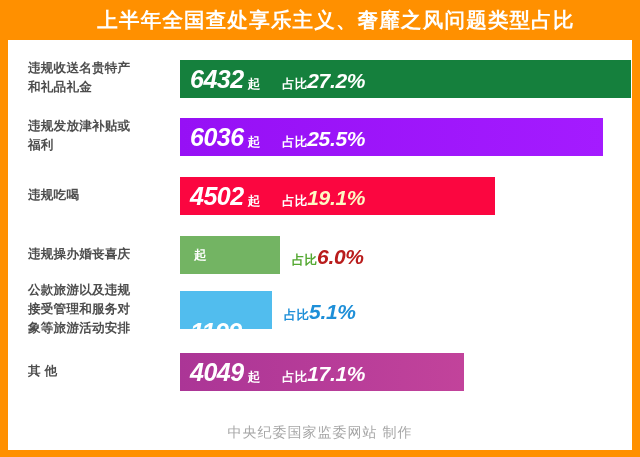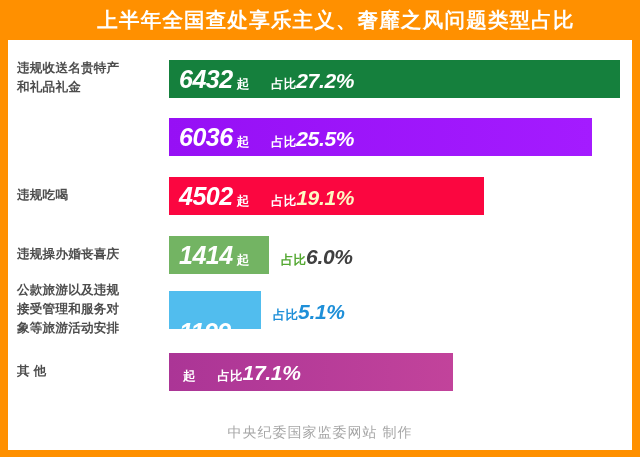--- a/index.html
+++ b/index.html
@@ -59,21 +59,21 @@
   .rows {
     position: absolute;
     left: 0;
     top: 0;
     width: 624px;
     height: 375px;
   }
 
   .row {
     position: absolute;
-    left: 1px;
+    left: 12px;
     width: 576px;
     display: flex;
     align-items: center;
   }
 
   .row-label {
     position: absolute;
     left: 8px;
     width: 150px;
     color: #4d4d4d;
@@ -186,20 +186,22 @@
               <span class="bar-count">6432</span>
               <span class="bar-unit">起</span>
               <div class="pct-group" style="margin-left: 22px;">
                 <span class="pct-label" style="color: rgb(255, 255, 255);">占比</span>
                 <span class="pct-value" style="color: rgb(255, 255, 255);">27.2%</span>
               </div>
             </div>
           </div>
         </div>
         <div class="row" style="top: 78px; height: 38px;">
+          <div class="row-label" style="top: -1px;">违规发放津补贴或
+福利</div>
           <div class="bar inbar" style="width: 423px; height: 38px; background: linear-gradient(90deg, rgb(150, 16, 245), rgb(164, 27, 255));">
             <div class="bar-inner">
               <span class="bar-count">6036</span>
               <span class="bar-unit">起</span>
               <div class="pct-group" style="margin-left: 22px;">
                 <span class="pct-label" style="color: rgb(255, 255, 255);">占比</span>
                 <span class="pct-value" style="color: rgb(255, 255, 255);">25.5%</span>
               </div>
             </div>
           </div>
@@ -214,25 +216,24 @@
                 <span class="pct-label" style="color: rgb(255, 255, 255);">占比</span>
                 <span class="pct-value" style="color: #fef9c3;">19.1%</span>
               </div>
             </div>
           </div>
         </div>
         <div class="row" style="top: 196px; height: 38px;">
           <div class="row-label" style="top: 9px;">违规操办婚丧喜庆</div>
           <div class="pct-group pct-outside" style="left: 272px; top: 50%; transform: translateY(-42%);">
             <span class="pct-label" style="color: rgb(84, 168, 50);">占比</span>
-            <span class="pct-value" style="color: #404040;">6.0%</span>
+            <span class="pct-value" style="color: #b91c1c;">6.0%</span>
           </div>
           <div class="bar" style="width: 100px; height: 38px; background: rgb(115, 180, 99);">
             <div class="bar-inner">
-              <span class="bar-count" style="color: rgb(255, 255, 255);">1414</span>
               <span class="bar-unit" style="color: rgb(255, 255, 255);">起</span>
             </div>
           </div>
         </div>
         <div class="row" style="top: 251px; height: 38px;">
           <div class="row-label" style="top: -10px;">公款旅游以及违规
 接受管理和服务对
 象等旅游活动安排</div>
           <div class="pct-group pct-outside" style="left: 264px; top: 50%; transform: translateY(-42%);">
             <span class="pct-label" style="color: rgb(30, 143, 216);">占比</span>
@@ -242,20 +243,21 @@
             <div class="bar-inner">
               <span class="bar-count" style="color: rgb(255, 255, 255); margin-top: 44px;">1199</span>
               <span class="bar-unit" style="color: rgb(255, 255, 255);">起</span>
             </div>
           </div>
         </div>
         <div class="row" style="top: 313px; height: 38px;">
           <div class="row-label" style="top: 9px;">其    他</div>
           <div class="bar inbar" style="width: 284px; height: 38px; background: linear-gradient(90deg, rgb(171, 53, 150), rgb(194, 67, 155));">
             <div class="bar-inner">
+              <span class="bar-count">4049</span>
               <span class="bar-unit">起</span>
               <div class="pct-group" style="margin-left: 22px;">
                 <span class="pct-label" style="color: rgb(255, 255, 255);">占比</span>
                 <span class="pct-value" style="color: rgb(255, 255, 255);">17.1%</span>
               </div>
             </div>
           </div>
         </div>
       </div>
 

